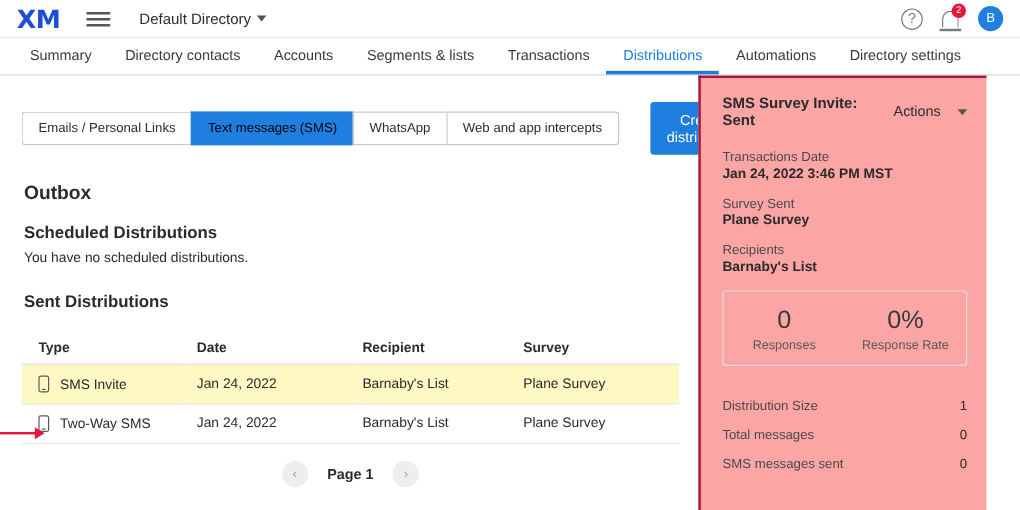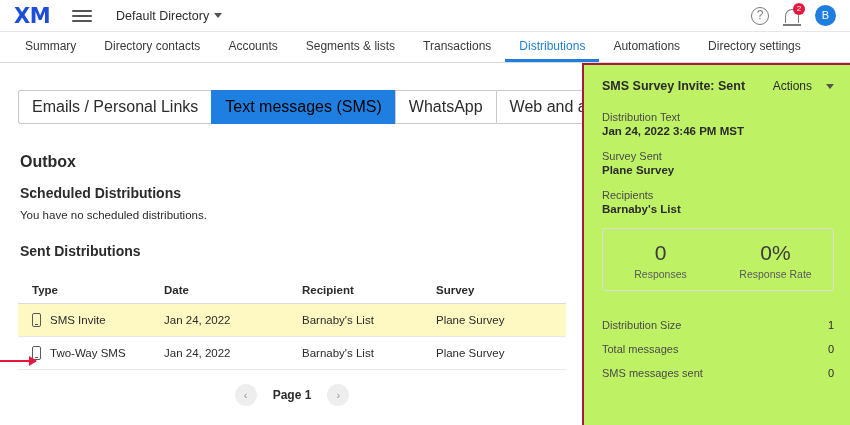--- a/index.html
+++ b/index.html
@@ -138,21 +138,21 @@
   .left {
     width: 582px;
     padding: 22px 16px 0 18px;
     position: relative;
   }
 
   
   .segmented {
     display: flex;
     align-items: stretch;
-    font-size: 16px;
+    font-size: 11px;
   }
   .seg {
     border: 1px solid #c9c9c9;
     border-right: none;
     padding: 7px 13px;
     background: #fff;
     color: #2b2b2b;
     cursor: pointer;
     white-space: nowrap;
   }
@@ -261,26 +261,26 @@
     color: #9a9a9a;
     font-size: 11px;
     line-height: 22px;
     text-align: center;
     cursor: pointer;
   }
   .pg-label { font-size: 12px; font-weight: bold; }
 
   
   .right {
-    width: 268px;
+    width: 240px;
     border: 2px solid #a6193c;
     border-right: none;
     border-bottom: none;
     padding: 14px 16px 0 18px;
-    background: #bef264;
+    background: #fca5a5;
     position: relative;
   }
   .panel-head {
     display: flex;
     align-items: center;
     justify-content: space-between;
     margin-bottom: 18px;
   }
   .panel-title { font-size: 12.5px; font-weight: bold; }
   .actions {
@@ -427,21 +427,21 @@
 
   <div class="right">
     <div class="panel-head">
       <div class="panel-title">SMS Survey Invite: Sent</div>
       <div class="actions">
         <span>Actions</span>
         <span class="caret"></span>
       </div>
     </div>
 
-    <div class="meta-label">Distribution Text</div>
+    <div class="meta-label">Transactions Date</div>
     <div class="meta-value">Jan 24, 2022 3:46 PM MST</div>
 
     <div class="meta-label">Survey Sent</div>
     <div class="meta-value">Plane Survey</div>
 
     <div class="meta-label">Recipients</div>
     <div class="meta-value">Barnaby's List</div>
 
     <div class="stats-card">
       <div class="stat">

